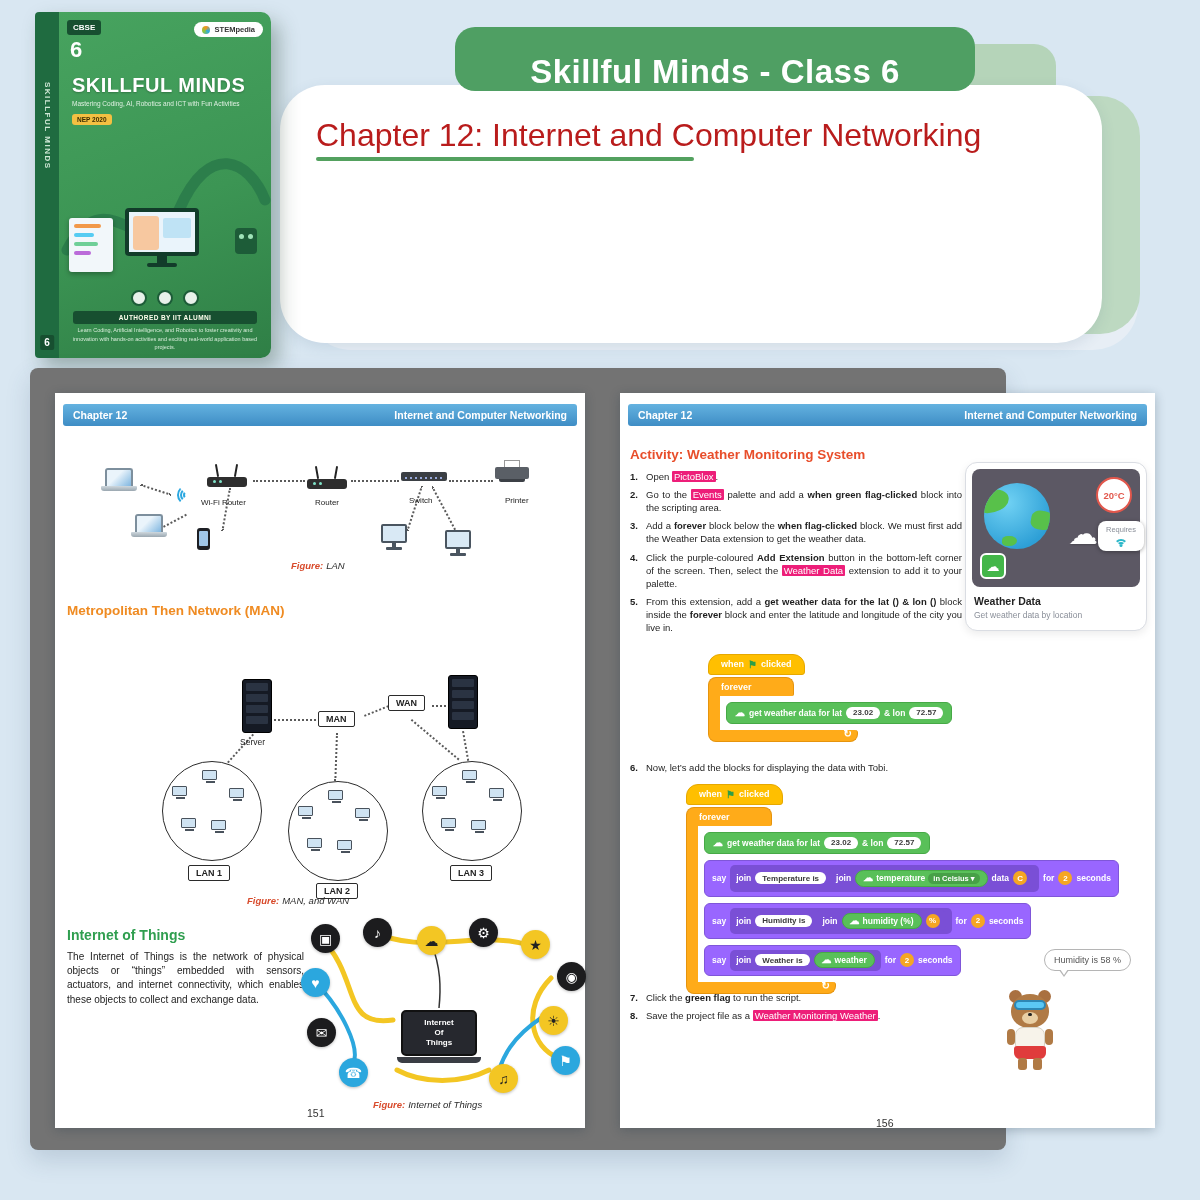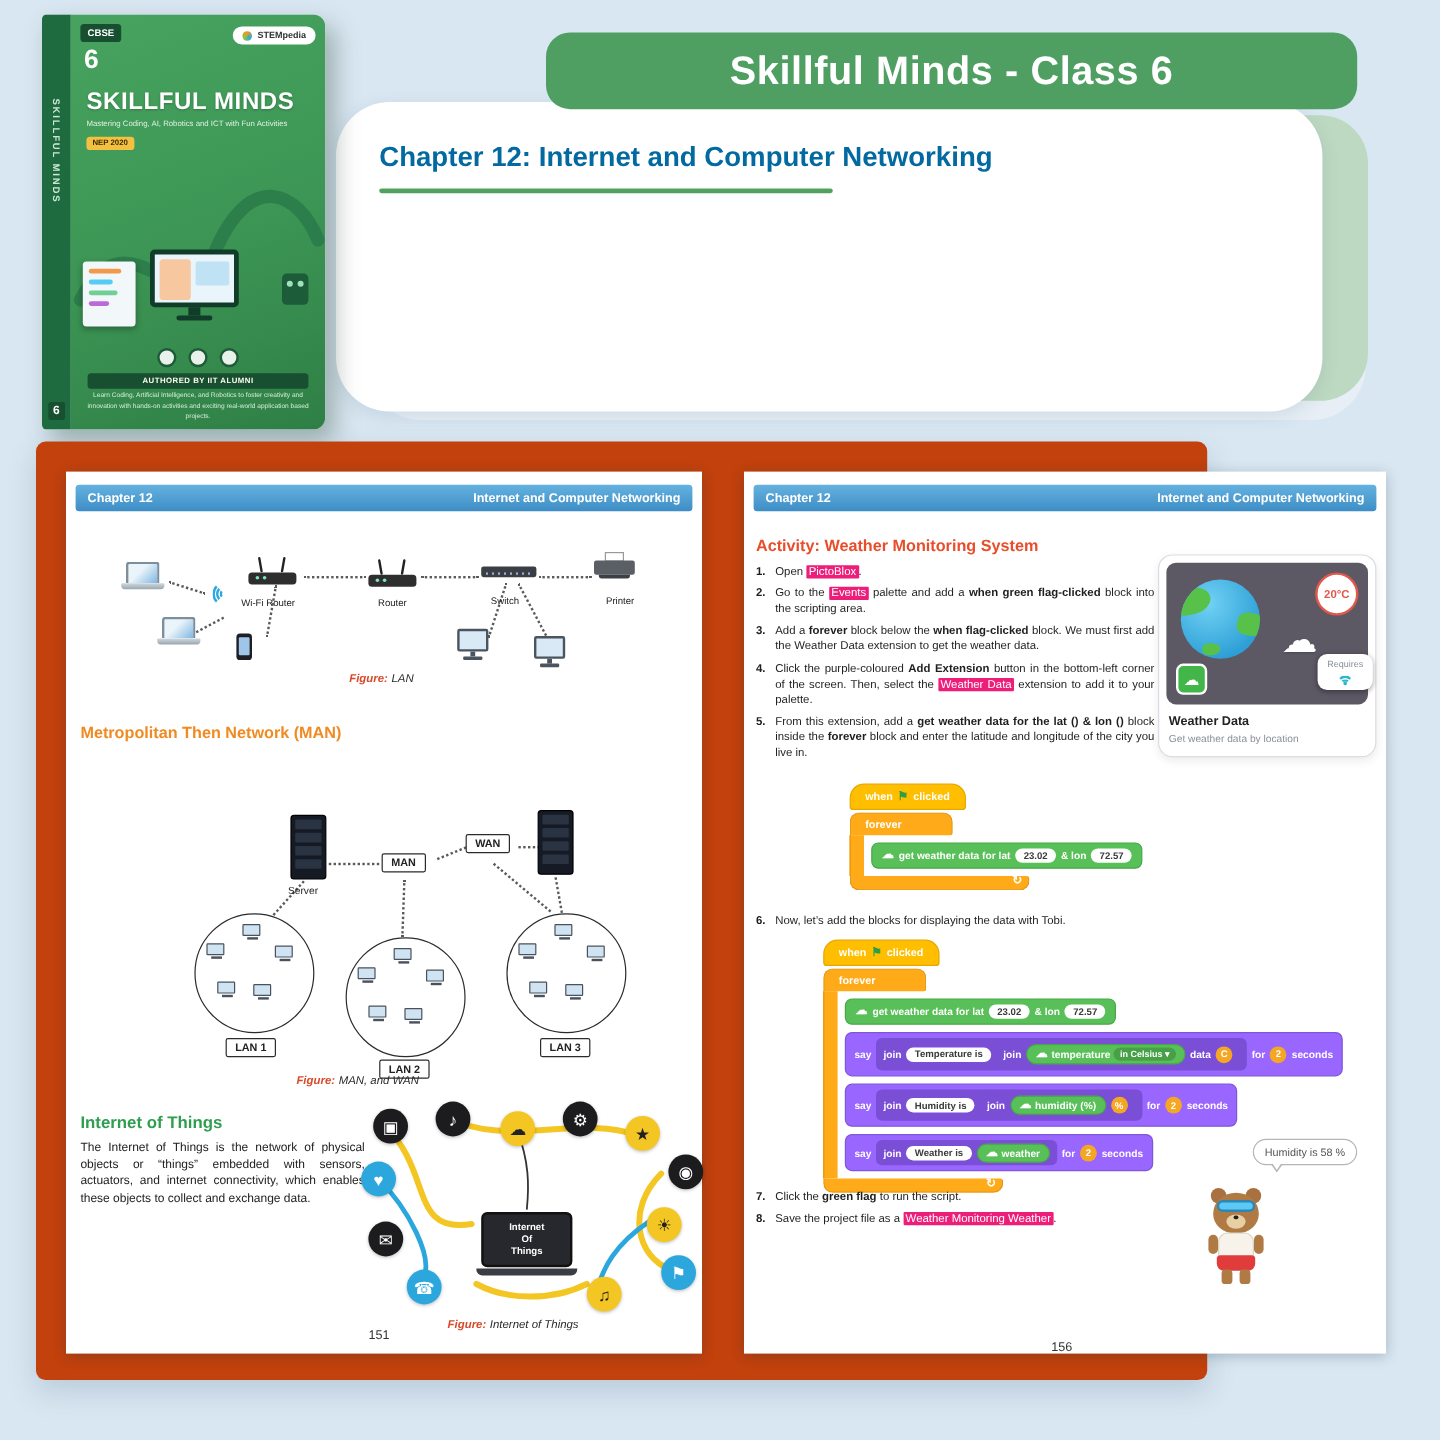--- a/index.html
+++ b/index.html
@@ -5,24 +5,24 @@
 *{margin:0;padding:0;box-sizing:border-box}
 html,body{width:1200px;height:1200px}
 body{background:#d9e7f2;font-family:"Liberation Sans",sans-serif;position:relative;overflow:hidden;color:#1f1f1f}
 .abs{position:absolute}
 
 
 .banner-echo{left:478px;top:44px;width:578px;height:62px;background:#b5d4b9;border-radius:22px}
 .card-echo-gray{left:306px;top:108px;width:832px;height:242px;background:#e7eef5;border-radius:45px}
 .card-echo-green{left:1022px;top:96px;width:118px;height:238px;background:#bdd9c1;border-radius:40px}
 .intro-card{left:280px;top:85px;width:822px;height:258px;background:#fff;border-radius:45px;box-shadow:0 4px 14px rgba(60,90,120,.12)}
-.intro-title{position:absolute;left:36px;top:32px;font-size:23px;font-weight:700;color:#0369a1}
+.intro-title{position:absolute;left:36px;top:32px;font-size:32px;font-weight:400;color:#b91c1c}
 .intro-rule{position:absolute;left:36px;top:72px;width:378px;height:4px;background:#53a15f;border-radius:2px}
 .intro-desc{position:absolute;left:36px;top:90px;width:776px;font-size:21.5px;line-height:1.52;color:#1b1b1b}
-.banner{left:455px;top:27px;width:676px;height:64px;background:#4f9f63;border-radius:20px;display:flex;align-items:center;justify-content:center;color:#fff;font-size:33px;font-weight:700;letter-spacing:.5px}
+.banner{left:455px;top:27px;width:520px;height:64px;background:#4f9f63;border-radius:20px;display:flex;align-items:flex-end;justify-content:center;color:#fff;font-size:33px;font-weight:700;letter-spacing:.5px}
 
 
 .cover{left:35px;top:12px;width:236px;height:346px;display:flex;box-shadow:8px 10px 20px rgba(40,70,50,.35);border-radius:4px 10px 10px 4px;overflow:hidden}
 .spine{width:24px;background:#1f6b40;position:relative}
 .spine-title{position:absolute;top:70px;left:50%;transform:translateX(-50%);writing-mode:vertical-rl;font-size:8px;font-weight:700;letter-spacing:1.5px;color:#cfe8d6}
 .spine-num{position:absolute;bottom:8px;left:50%;transform:translateX(-50%);font-size:10px;font-weight:700;color:#fff;background:#174f30;padding:2px 4px;border-radius:2px}
 .front{flex:1;position:relative;background:linear-gradient(160deg,#47a35f 0%,#3c9554 55%,#2f7f46 100%)}
 .cbse{position:absolute;left:8px;top:8px;background:#174f30;color:#fff;font-size:8px;font-weight:700;padding:3px 6px;border-radius:3px}
 .gradeno{position:absolute;left:11px;top:25px;color:#fff;font-size:22px;font-weight:700}
 .brandpill{position:absolute;right:8px;top:10px;background:#fff;border-radius:10px;padding:3px 8px;font-size:7.5px;font-weight:700;color:#333;display:flex;align-items:center;gap:5px}
@@ -45,21 +45,21 @@
 .monbase{width:30px;height:4px;background:#123c2a;margin:0 auto;border-radius:2px}
 .robot{position:absolute;right:14px;top:216px;width:22px;height:26px;background:#1d5c38;border-radius:4px}
 .robot::before,.robot::after{content:"";position:absolute;top:6px;width:5px;height:5px;border-radius:50%;background:#9fe3b8}
 .robot::before{left:4px}.robot::after{right:4px}
 .appdots{position:absolute;left:50%;transform:translateX(-50%);bottom:52px;display:flex;gap:10px}
 .appdots i{width:16px;height:16px;border-radius:50%;background:#e8f1ea;border:2px solid #1d5c38}
 .covbar{position:absolute;left:14px;right:14px;bottom:34px;background:#174f30;color:#ffe;font-size:6.5px;font-weight:700;text-align:center;padding:3px 0;border-radius:3px;letter-spacing:.4px}
 .covnote{position:absolute;left:10px;right:10px;bottom:7px;color:#d6ecd9;font-size:5.5px;text-align:center;line-height:1.5}
 
 
-.panel{left:30px;top:368px;width:976px;height:782px;background:#c2410c;border-radius:8px;box-shadow:0 10px 24px rgba(50,80,110,.18)}
+.panel{left:30px;top:368px;width:976px;height:782px;background:#737373;border-radius:8px;box-shadow:0 10px 24px rgba(50,80,110,.18)}
 .page{background:#fff;box-shadow:0 2px 10px rgba(30,50,70,.28)}
 .page-head{position:absolute;left:8px;right:8px;top:11px;height:22px;background:linear-gradient(180deg,#64b2e0,#3e8dc5);border-radius:3px;display:flex;align-items:center;justify-content:space-between;padding:0 10px;color:#fff;font-size:10.5px;font-weight:700}
 .h-orange{color:#ef8b22;font-size:13.5px;font-weight:700}
 .h-green{color:#2f9e4f;font-size:14px;font-weight:700}
 .h-red{color:#e84e2b;font-size:13.5px;font-weight:700}
 .body-text{font-size:10px;line-height:1.42;text-align:justify;color:#222}
 .figcap{font-size:9.5px;font-style:italic;color:#2b2b2b}
 .figcap .fp{color:#d84a2b;font-weight:700;margin-right:3px}
 .pgnum{font-size:10.5px;font-weight:400;color:#333}
 .dev-label{position:absolute;font-size:8px;color:#222}
@@ -140,21 +140,21 @@
 .extcard{background:#fff;border:1px solid #dadde3;border-radius:12px;padding:6px 6px 10px;box-shadow:0 3px 8px rgba(0,0,0,.08)}
 .extimg{position:relative;height:118px;background:#5c5864;border-radius:8px}
 .earth{position:absolute;left:12px;top:14px;width:66px;height:66px;border-radius:50%;background:radial-gradient(circle at 35% 30%,#71d2f4,#2d9fd6 75%);overflow:hidden}
 .earth i{position:absolute;background:#58c14a;border-radius:45% 55% 60% 40%}
 .earth i:nth-child(1){width:32px;height:22px;left:-7px;top:7px;transform:rotate(-12deg)}
 .earth i:nth-child(2){width:24px;height:19px;right:-5px;top:28px;transform:rotate(10deg)}
 .earth i:nth-child(3){width:15px;height:10px;left:18px;bottom:3px}
 .cloudg{position:absolute;right:42px;top:50px;color:#fff;font-size:30px;line-height:1;text-shadow:0 1px 2px rgba(0,0,0,.2)}
 .tempb{position:absolute;right:8px;top:8px;width:36px;height:36px;border-radius:50%;background:#fff;border:2px solid #e2574c;color:#e2574c;font-size:9.5px;font-weight:700;display:flex;align-items:center;justify-content:center}
 .extic{position:absolute;left:8px;bottom:8px;width:26px;height:26px;background:#43b649;border-radius:6px;color:#fff;font-size:13px;display:flex;align-items:center;justify-content:center;border:2px solid #fff}
-.reqchip{position:absolute;right:-4px;bottom:12px;background:#fff;border-radius:8px;padding:4px 8px;font-size:7.5px;color:#8a8f99;text-align:left;box-shadow:0 1px 4px rgba(0,0,0,.35)}
+.reqchip{position:absolute;right:-4px;bottom:36px;background:#fff;border-radius:8px;padding:4px 8px;font-size:7.5px;color:#8a8f99;text-align:left;box-shadow:0 1px 4px rgba(0,0,0,.35)}
 .wifi-sm{position:relative;display:block;width:16px;height:10px;margin:3px auto 0}
 .wifi-sm i{position:absolute;left:50%;transform:translateX(-50%);border:2px solid transparent;border-top-color:#2ab7c9;border-radius:50%}
 .wifi-sm i:nth-child(1){width:8px;height:8px;bottom:-3px}
 .wifi-sm i:nth-child(2){width:14px;height:14px;bottom:-6px}
 .wifi-sm em{position:absolute;left:50%;transform:translateX(-50%);bottom:0;width:3px;height:3px;border-radius:50%;background:#2ab7c9}
 .exttitle{margin:8px 2px 0;font-size:10.5px;font-weight:700;color:#222}
 .extsub{margin:3px 2px 0;font-size:8.5px;color:#8a8f99}
 
 
 .bubble{background:#fff;border:1.5px solid #b5b5b5;border-radius:11px;padding:5px 9px;font-size:9px;color:#555;white-space:nowrap}

